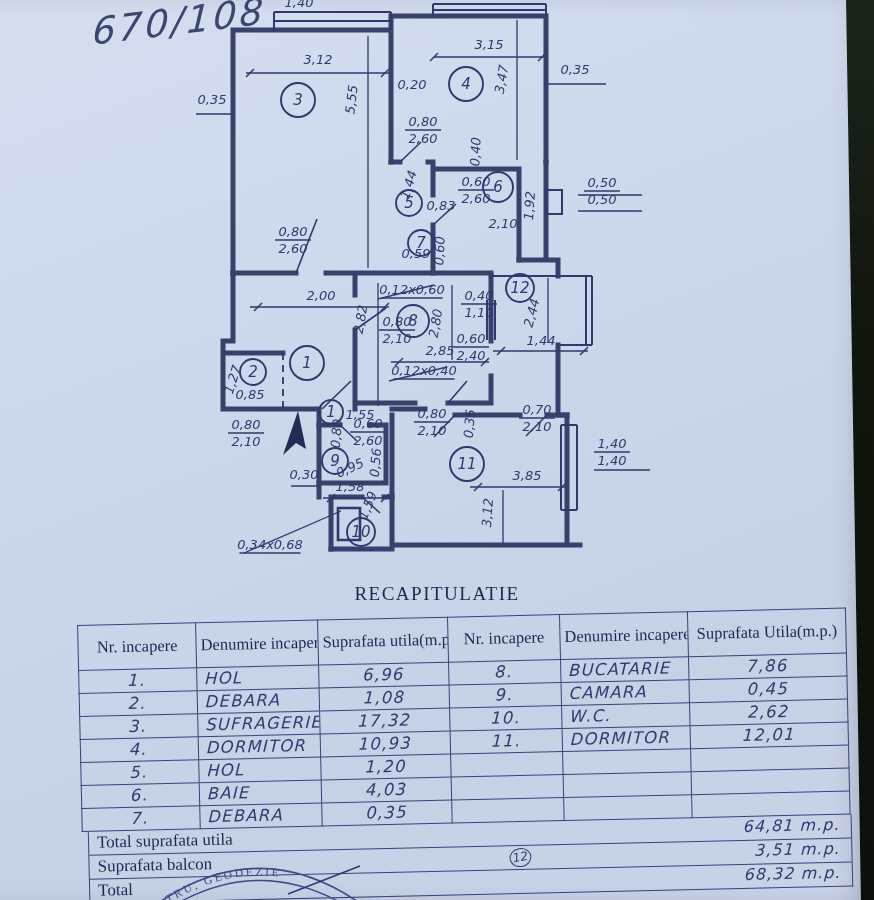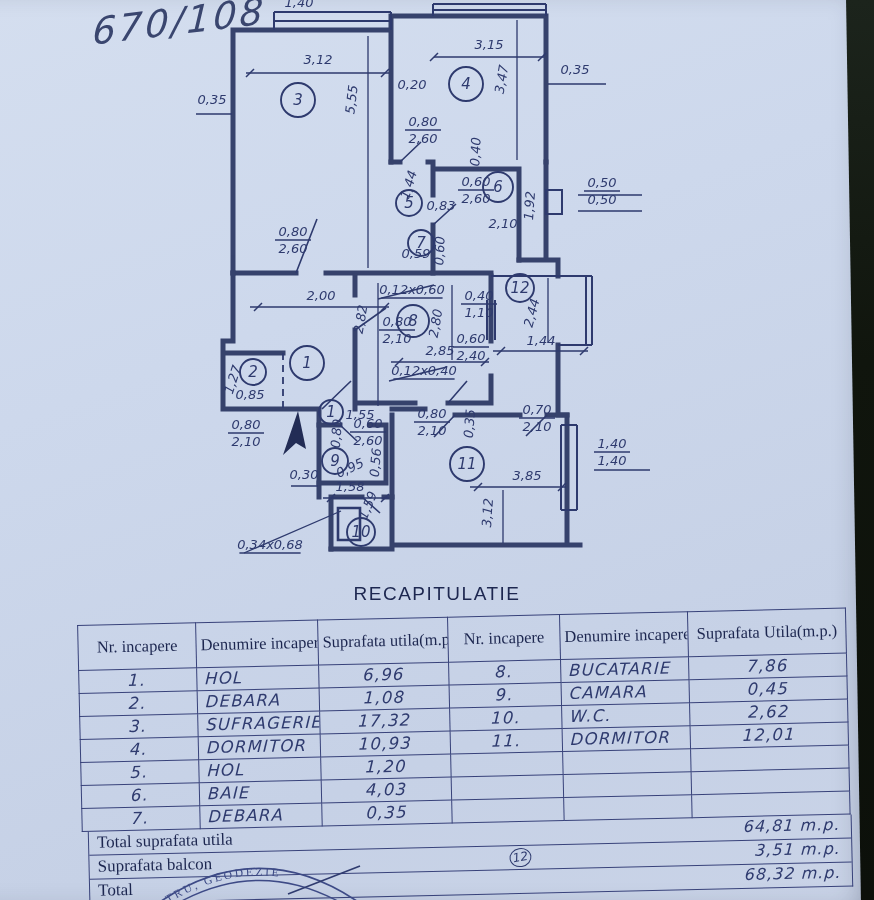--- a/index.html
+++ b/index.html
@@ -19,21 +19,21 @@
     position:absolute;left:92px;top:0px;font-family:"DejaVu Sans",sans-serif;
     font-style:italic;font-size:37px;color:#3a466f;transform:rotate(-7deg) skewX(-10deg);
     letter-spacing:3px;
   }
   #plan{position:absolute;left:0;top:0;}
   #plan text{font-family:"DejaVu Sans",sans-serif;font-style:italic;fill:#2e3a6e;font-size:13px;}
   #plan text.roomnum{font-size:15px;}
   #recap-wrap{position:absolute;left:0;top:583px;width:874px;}
   #recap-title{
     text-align:center;font-size:19px;letter-spacing:1.5px;color:#1d2750;
-    font-family:Liberation Sans, sans-serif;
+    font-family:Liberation Serif, serif;
   }
   #recap-rot{transform:rotate(-1.3deg);transform-origin:80px 40px;margin-top:20px;}
   table#recap{border-collapse:collapse;margin-left:78px;table-layout:fixed;width:768px;}
   #recap th,#recap td{
     border:1.4px solid #38427a;padding:0 4px;height:22px;overflow:hidden;white-space:nowrap;
   }
   #recap th{
     font-family:"Liberation Serif",serif;font-weight:normal;font-size:16.5px;color:#1d2750;
     height:44px;line-height:1.15;
   }

